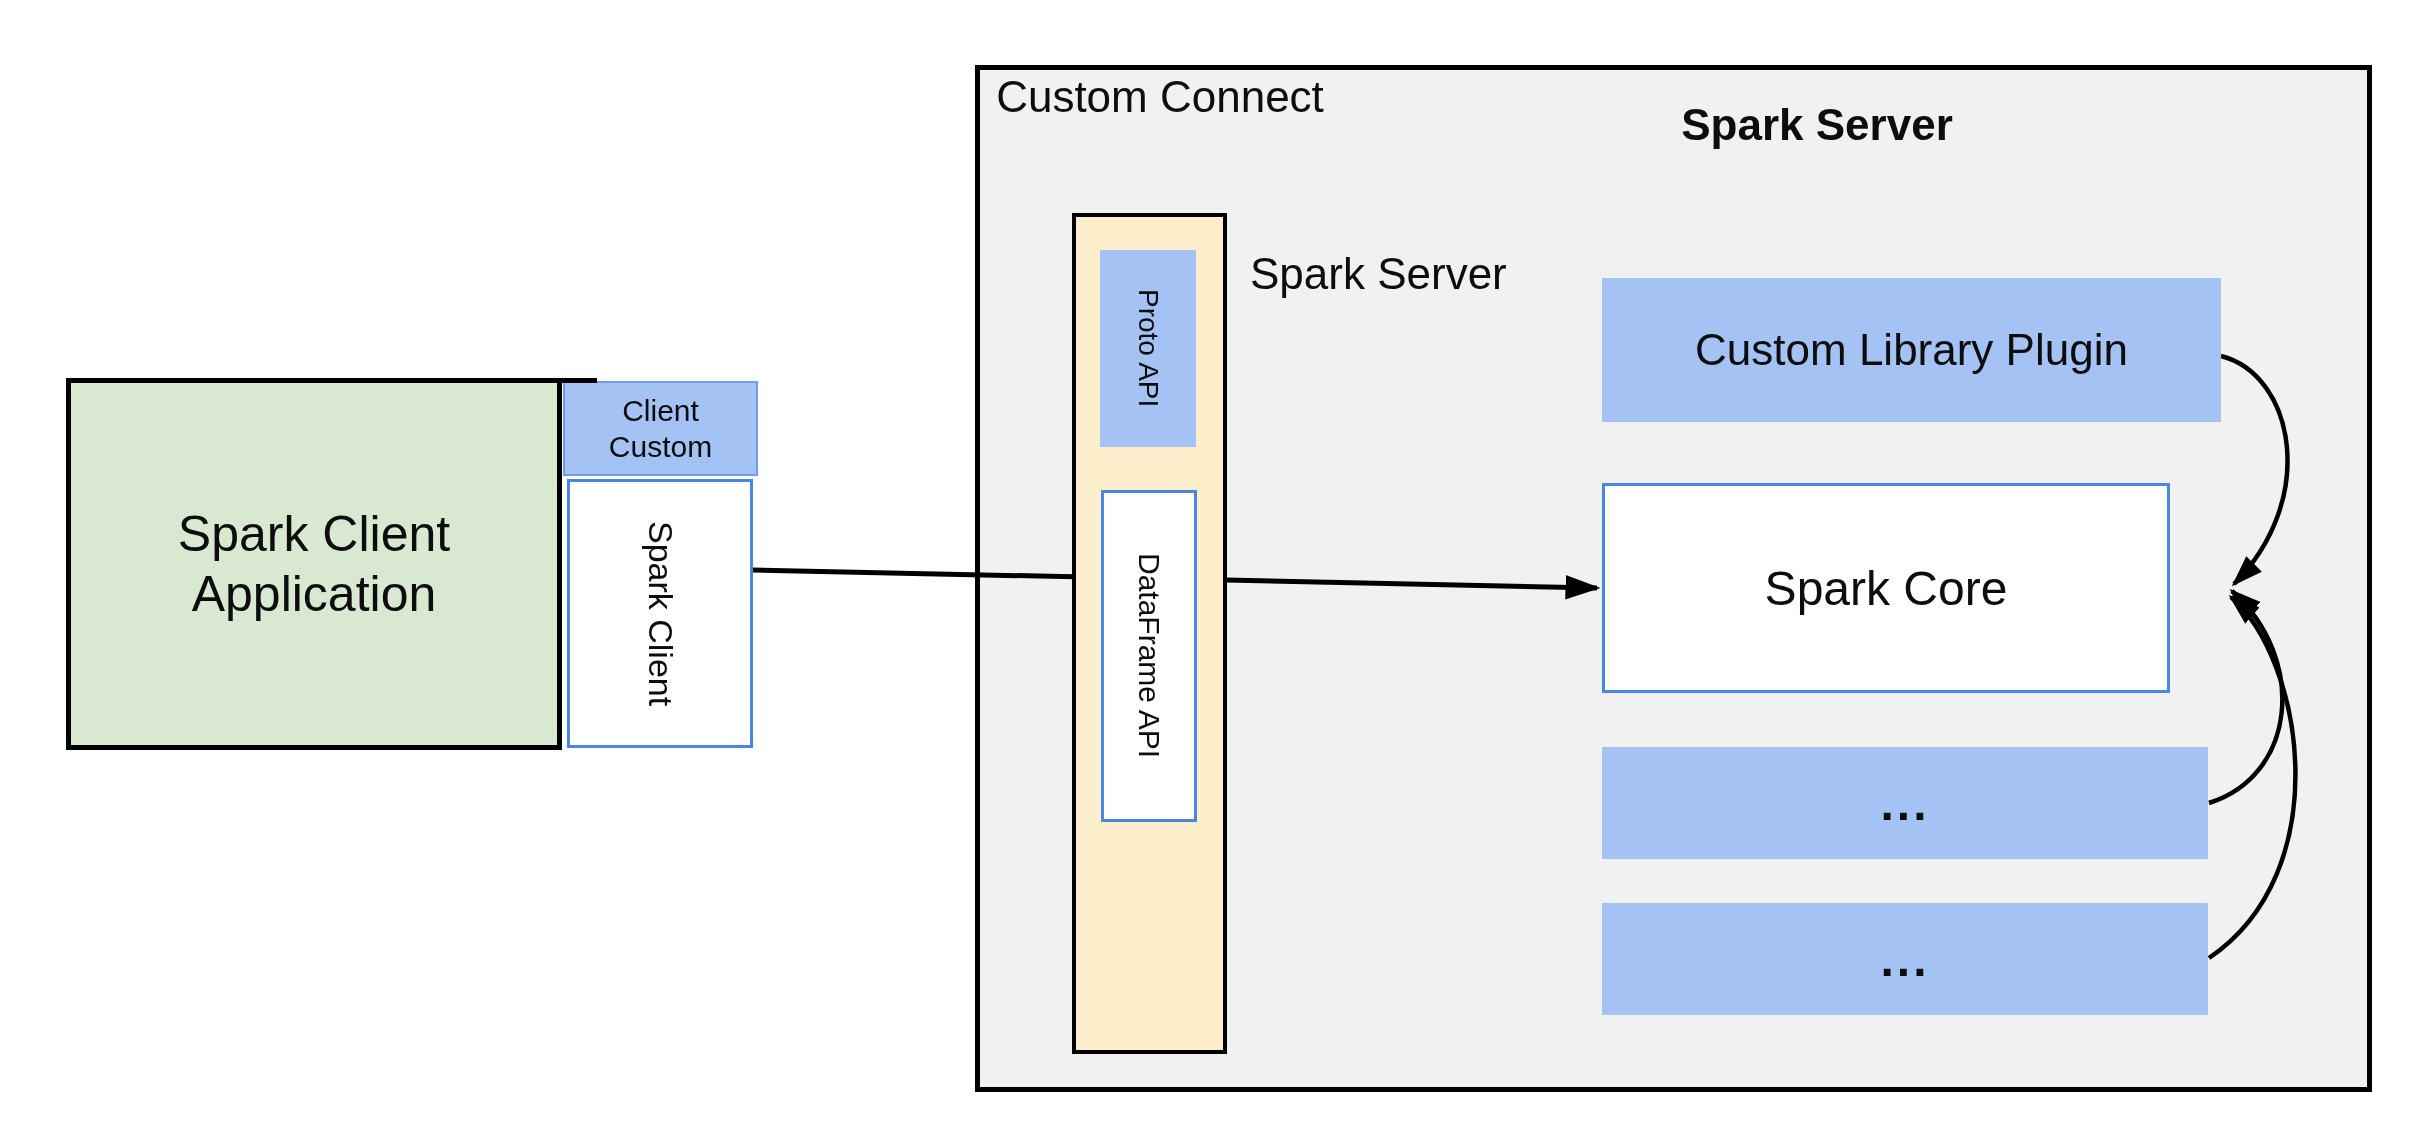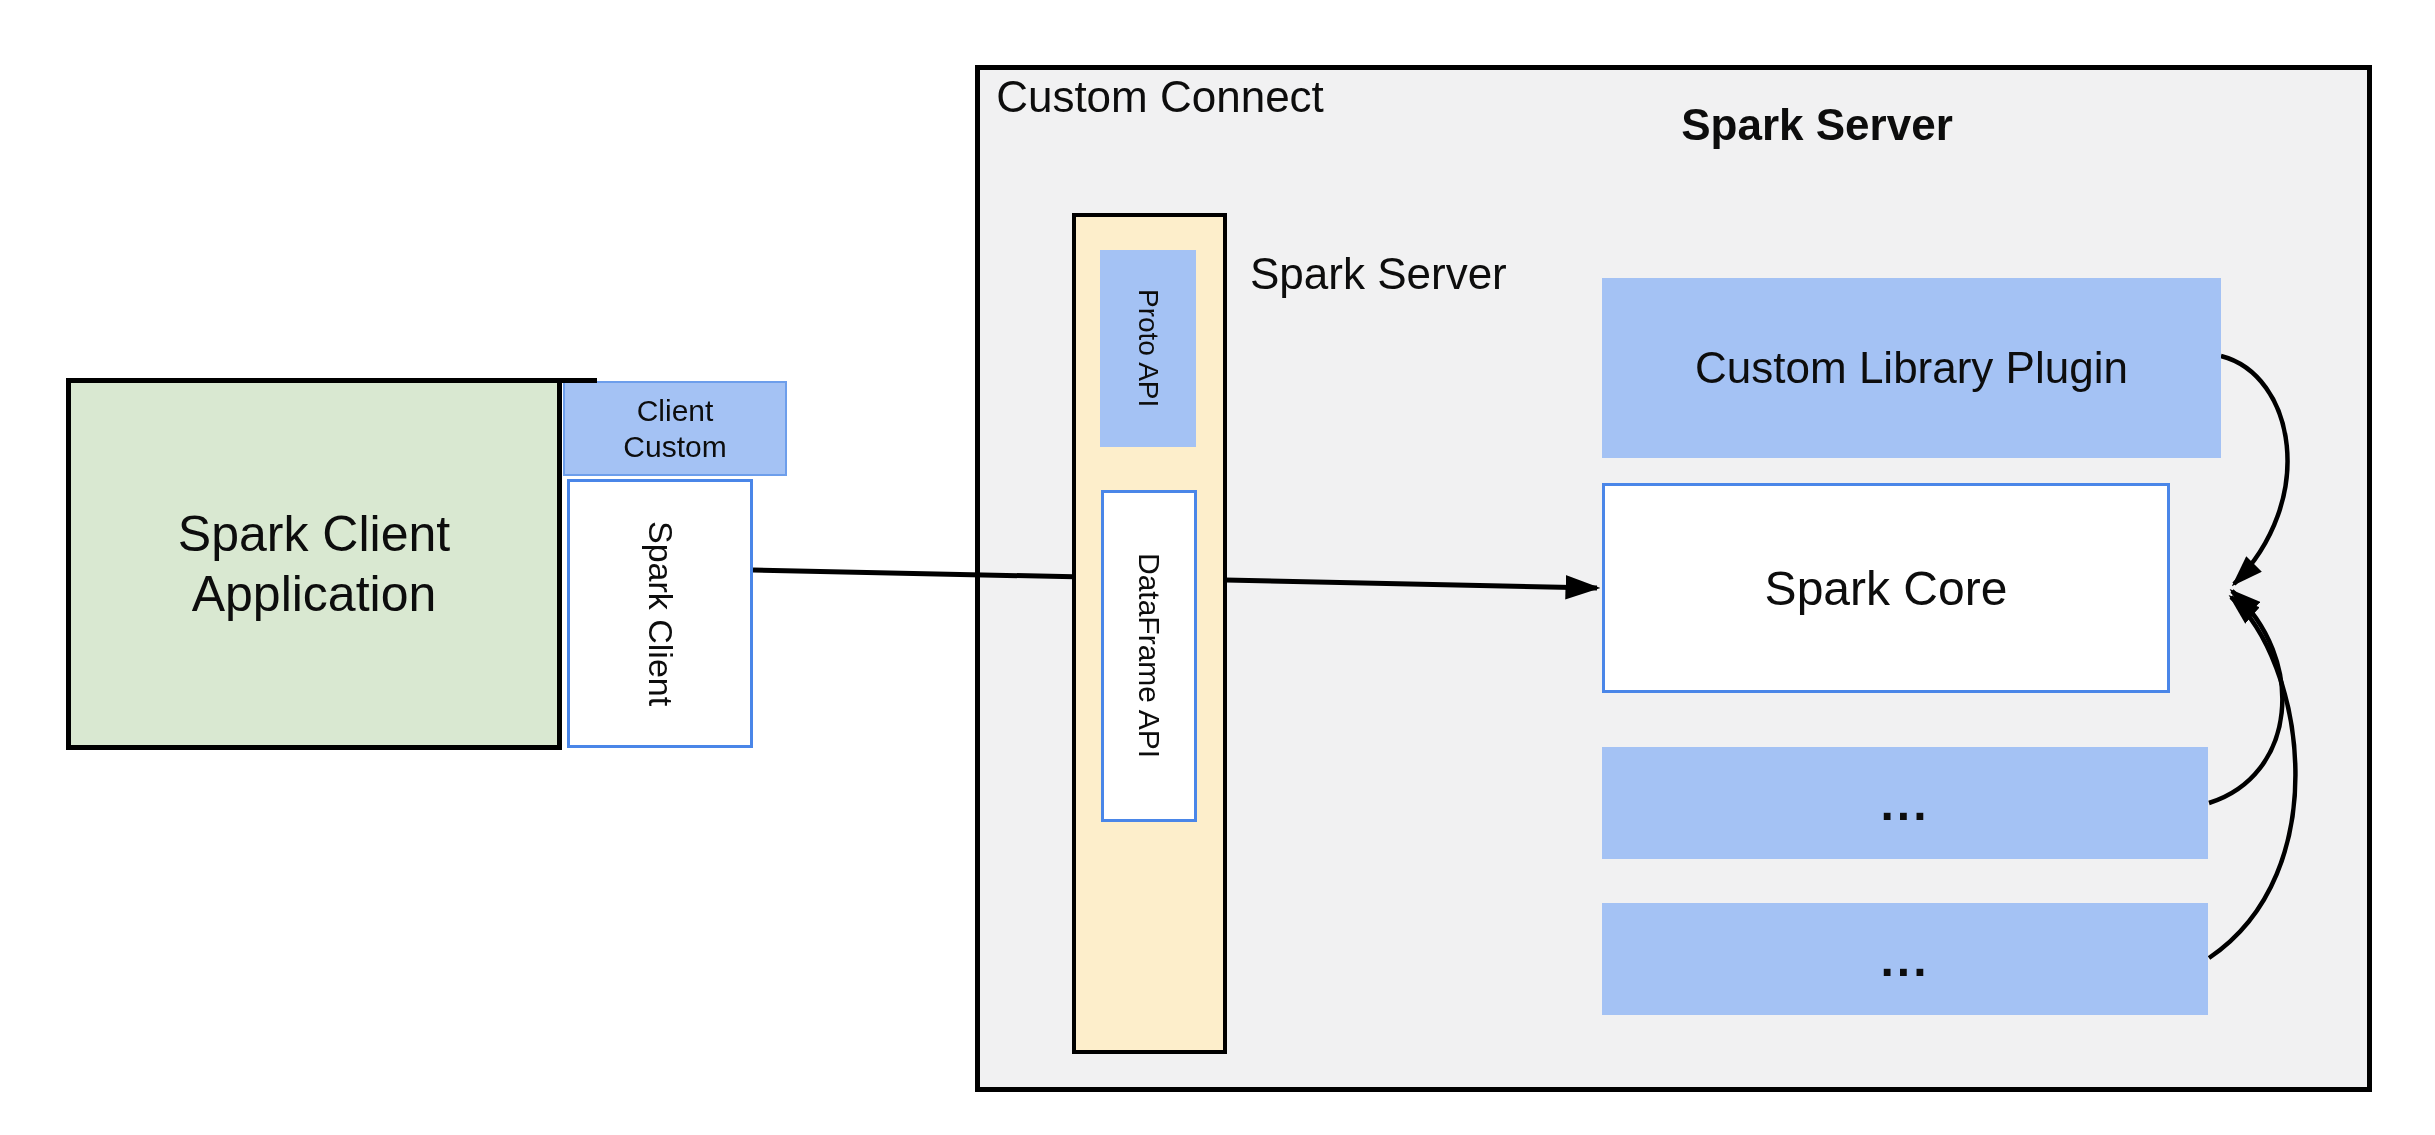--- a/index.html
+++ b/index.html
@@ -10,38 +10,38 @@
   .abs{position:absolute;box-sizing:border-box;}
   
   .server-box{left:975px;top:65px;width:1397px;height:1027px;background:#f1f1f2;border:5px solid #000;z-index:1;}
   
   .arrows{left:0;top:0;width:2435px;height:1135px;z-index:2;pointer-events:none;}
   
   .green-box{left:66px;top:378px;width:496px;height:372px;background:#d9e8d1;border:5px solid #000;z-index:3;
     display:flex;flex-direction:column;align-items:center;justify-content:center;text-align:center;
     font-size:50px;line-height:60px;}
   .border-stub{left:562px;top:378px;width:35px;height:5px;background:#000;z-index:4;}
-  .client-package{left:563px;top:381px;width:224px;height:95px;background:#a4c2f4;border:2px solid #6d9eeb;z-index:3;
+  .client-package{left:563px;top:381px;width:195px;height:95px;background:#a4c2f4;border:2px solid #6d9eeb;z-index:3;
     display:flex;flex-direction:column;align-items:center;justify-content:center;text-align:center;
     font-size:30px;line-height:36px;}
   .spark-client{left:567px;top:479px;width:186px;height:269px;background:#ffffff;border:3px solid #4a86e8;z-index:3;
     display:flex;align-items:center;justify-content:center;font-size:34px;}
   .vtext{writing-mode:vertical-rl;text-orientation:mixed;white-space:nowrap;}
   
   .connect-api-title{left:960px;top:70px;width:400px;z-index:3;text-align:center;font-size:44px;line-height:53px;}
   .server-title{left:1617px;top:100px;width:400px;z-index:3;text-align:center;font-size:44px;line-height:50px;font-weight:bold;}
   
   .yellow-box{left:1072px;top:213px;width:155px;height:841px;background:#fdeecb;border:4px solid #000;z-index:3;}
   .proto-api{left:1100px;top:250px;width:96px;height:197px;background:#a4c2f4;z-index:4;
     display:flex;align-items:center;justify-content:center;font-size:28px;}
   .dataframe-api{left:1101px;top:490px;width:96px;height:332px;background:#ffffff;border:3px solid #4a86e8;z-index:4;
     display:flex;align-items:center;justify-content:center;font-size:30px;}
   .server-library-label{left:1250px;top:247px;width:420px;z-index:3;text-align:left;font-size:44px;line-height:53px;}
   
-  .custom-plugin{left:1602px;top:278px;width:619px;height:180px;background:#a4c2f4;z-index:3;
+  .custom-plugin{left:1602px;top:278px;width:619px;height:144px;background:#a4c2f4;z-index:3;
     display:flex;align-items:center;justify-content:center;font-size:44px;}
   .spark-core{left:1602px;top:483px;width:568px;height:210px;background:#ffffff;border:3px solid #4a86e8;z-index:3;
     display:flex;align-items:center;justify-content:center;font-size:48px;}
   .plugin-slot{left:1602px;width:606px;height:112px;background:#a4c2f4;z-index:3;
     display:flex;align-items:center;justify-content:center;font-size:48px;font-weight:600;letter-spacing:3px;}
   .slot-1{top:747px;}
   .slot-2{top:903px;}
 </style>
 </head>
 <body>

